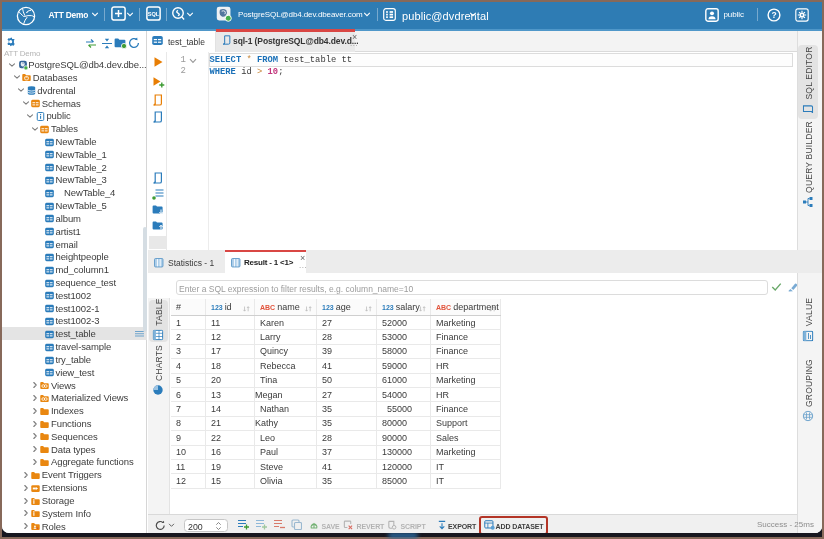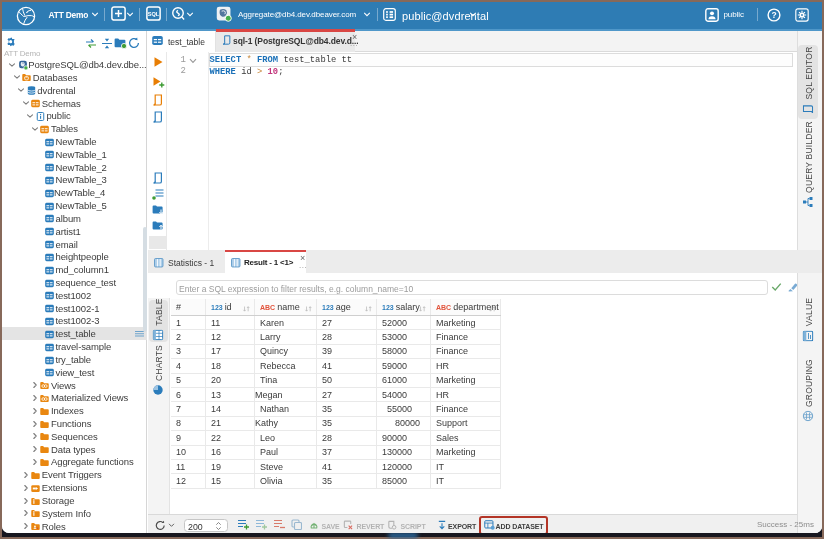--- a/index.html
+++ b/index.html
@@ -145,21 +145,21 @@
       </svg>
       <svg class="abs" style="left:184px;top:9px" width="8" height="7" viewBox="0 0 10 8">
         <polyline points="1.5,2 5,5.5 8.5,2" fill="none" stroke="#fff" stroke-width="1.3"></polyline>
       </svg>
       <svg class="abs" style="left:214px;top:4px" width="17" height="17" viewBox="0 0 18 18">
         <rect x="0.8" y="0.8" width="14.5" height="14.5" rx="2.5" fill="#eef1f4"></rect>
         <path d="M4.2 4 q3.8-2 6.8 0.5 q1.5 2.5-.5 5.2 q-2 2.4-4.3 1.4 q-2.4-1-2.4-3.8 q0-2.4 .4-3.3z" fill="#55779e"></path>
         <path d="M6 5.5 q2-1 3.6 0.3 q.8 1.3-.3 2.8" fill="none" stroke="#fff" stroke-width="0.9"></path>
         <circle cx="13" cy="13" r="3.2" fill="#47b04b" stroke="#fff" stroke-width="1"></circle>
       </svg>
-      <div class="wtxt" style="left:236px">Aggregate@db4.dev.dbeaver.com</div>
+      <div class="wtxt" style="left:236px">PostgreSQL@db4.dev.dbeaver.com</div>
       <svg class="abs" style="left:361px;top:9px" width="8" height="7" viewBox="0 0 10 8">
         <polyline points="1.5,2 5,5.5 8.5,2" fill="none" stroke="#fff" stroke-width="1.3"></polyline>
       </svg>
       <div class="tsep" style="left:375px"></div>
       <svg class="abs" style="left:381px;top:5.5px" width="13" height="13" viewBox="0 0 15 15">
         <rect x="0.8" y="0.8" width="13.4" height="13.4" rx="2.5" fill="none" stroke="#fff" stroke-width="1.4"></rect>
         <rect x="3.6" y="3.6" width="2" height="2" fill="#fff"></rect>
         <rect x="3.6" y="6.6" width="2" height="2" fill="#fff"></rect>
         <rect x="3.6" y="9.6" width="2" height="2" fill="#fff"></rect>
         <rect x="7.6" y="3.6" width="4" height="2" fill="#fff"></rect>
@@ -264,21 +264,21 @@
         <use href="#i-table"></use>
       </svg>
       <div class="treerow" style="left:53.5px;top:131.6px">NewTable_2</div>
       <svg class="abs" style="left:42.8px;top:147.0px" width="9" height="9">
         <use href="#i-table"></use>
       </svg>
       <div class="treerow" style="left:53.5px;top:144.4px">NewTable_3</div>
       <svg class="abs" style="left:42.8px;top:159.8px" width="9" height="9">
         <use href="#i-table"></use>
       </svg>
-      <div class="treerow" style="left:52px;top:157.2px">NewTable_4</div>
+      <div class="treerow" style="left:62px;top:157.2px">NewTable_4</div>
       <svg class="abs" style="left:42.8px;top:172.6px" width="9" height="9">
         <use href="#i-table"></use>
       </svg>
       <div class="treerow" style="left:53.5px;top:170.0px">NewTable_5</div>
       <svg class="abs" style="left:42.8px;top:185.4px" width="9" height="9">
         <use href="#i-table"></use>
       </svg>
       <div class="treerow" style="left:53.5px;top:182.8px">album</div>
       <svg class="abs" style="left:42.8px;top:198.3px" width="9" height="9">
         <use href="#i-table"></use>
@@ -581,21 +581,21 @@
                 <td style="padding-left:5px">Nathan</td>
                 <td style="padding-left:5px">35</td>
                 <td style="padding-left:10px">55000</td>
                 <td style="padding-left:5px">Finance</td>
               </tr>
               <tr style="height:14.4px">
                 <td style="padding-left:5px">8</td>
                 <td style="padding-left:5px">21</td>
                 <td style="">Kathy</td>
                 <td style="padding-left:5px">35</td>
-                <td style="padding-left:18px">80000</td>
+                <td style="padding-left:5px">80000</td>
                 <td style="padding-left:5px">Support</td>
               </tr>
               <tr style="height:14.4px">
                 <td style="padding-left:5px">9</td>
                 <td style="padding-left:5px">22</td>
                 <td style="padding-left:5px">Leo</td>
                 <td style="padding-left:5px">28</td>
                 <td style="padding-left:5px">90000</td>
                 <td style="padding-left:5px">Sales</td>
               </tr>

